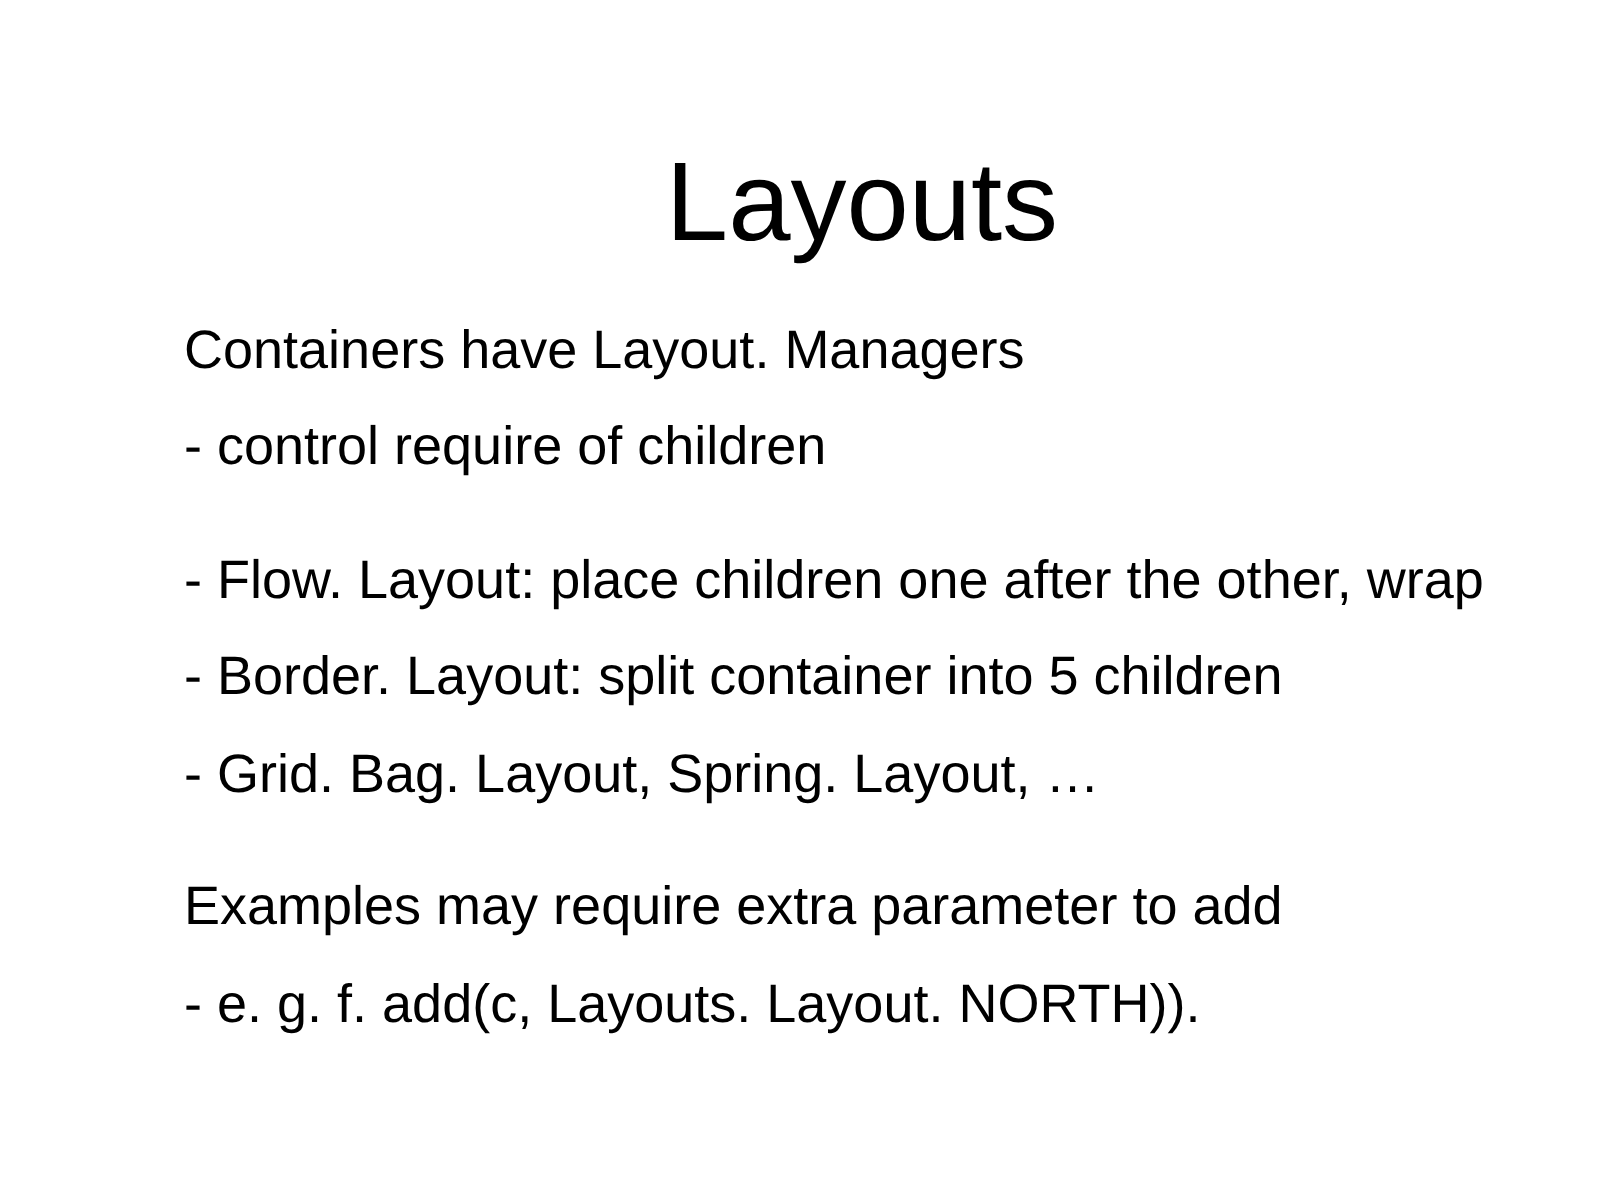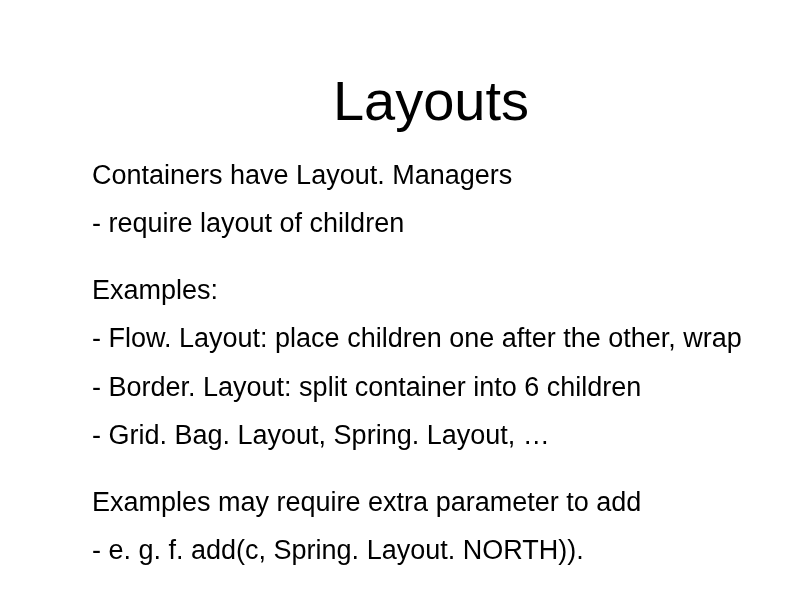--- a/index.html
+++ b/index.html
@@ -41,28 +41,27 @@
   </style>
 </head>
 <body>
 
 <div class="slide">
   <h1 class="title">Layouts</h1>
 
   <div class="body-text">
     <div class="section">
       <div>Containers have Layout. Managers</div>
-      <div> - require layout of children</div>
+      <div> - control require of children</div>
     </div>
 
     <div class="section">
-      <div>Examples:</div>
       <div> - Flow. Layout: place children one after the other, wrap</div>
-      <div> - Border. Layout: split container into 6 children</div>
+      <div> - Border. Layout: split container into 5 children</div>
       <div> - Grid. Bag. Layout, Spring. Layout, …</div>
     </div>
 
     <div class="section">
       <div>Examples may require extra parameter to add</div>
-      <div> - e. g. f. add(c, Spring. Layout. NORTH)).</div>
+      <div> - e. g. f. add(c, Layouts. Layout. NORTH)).</div>
     </div>
   </div>
 </div>
 
 </body></html>

